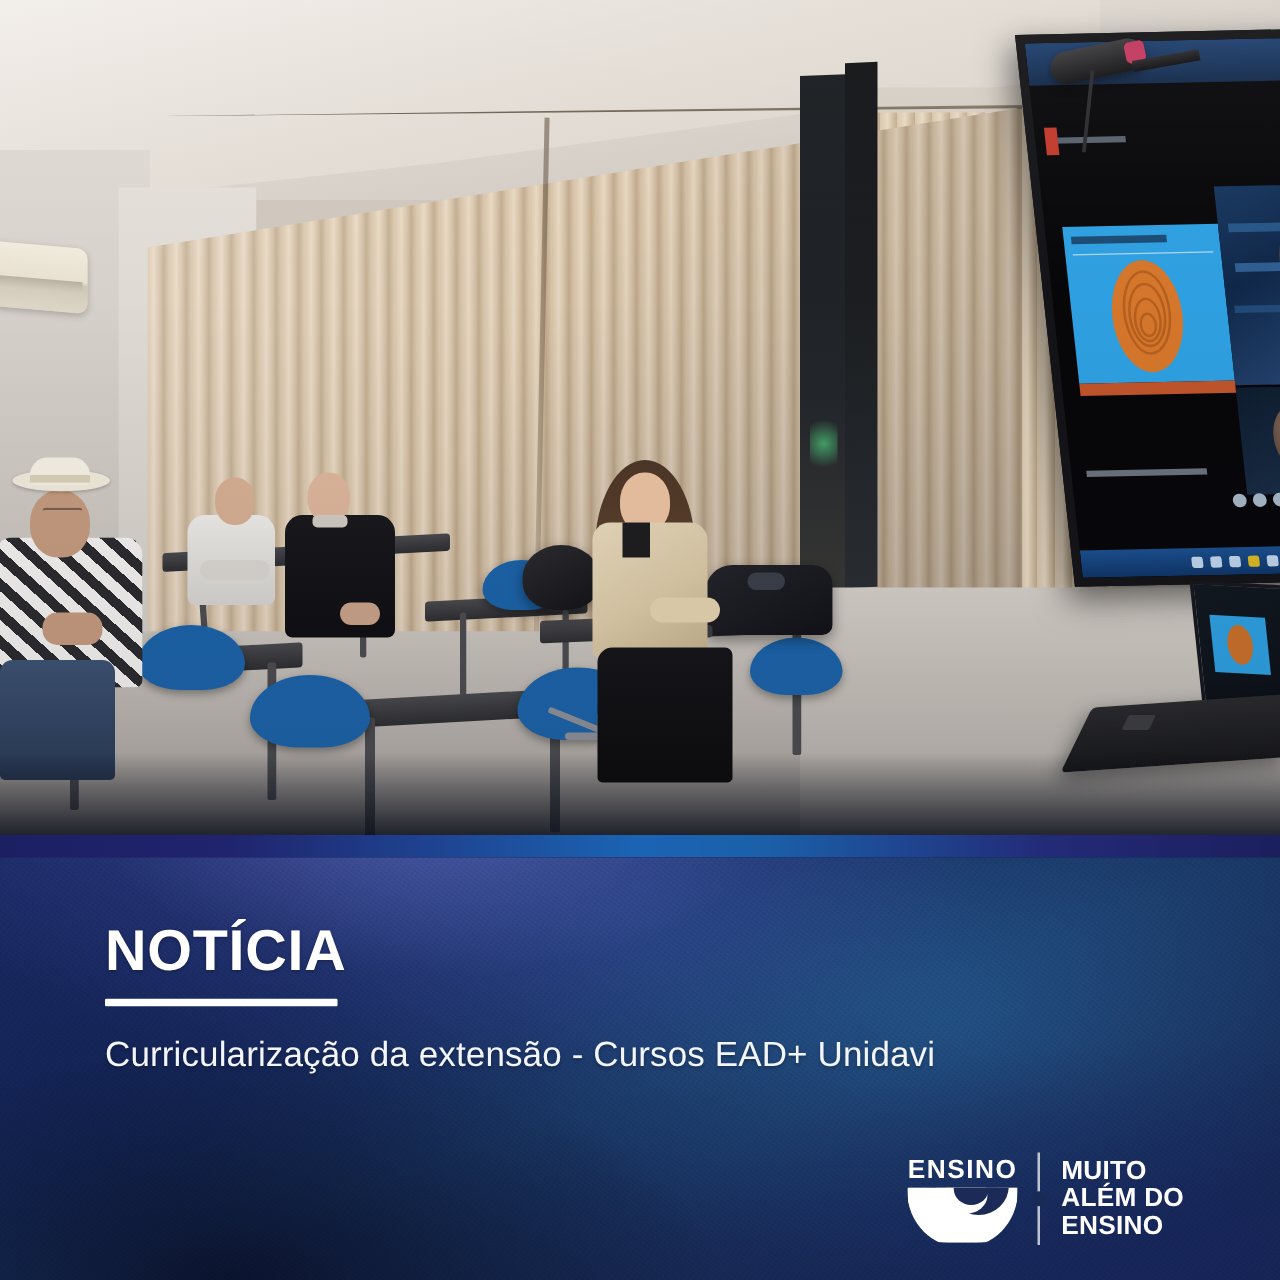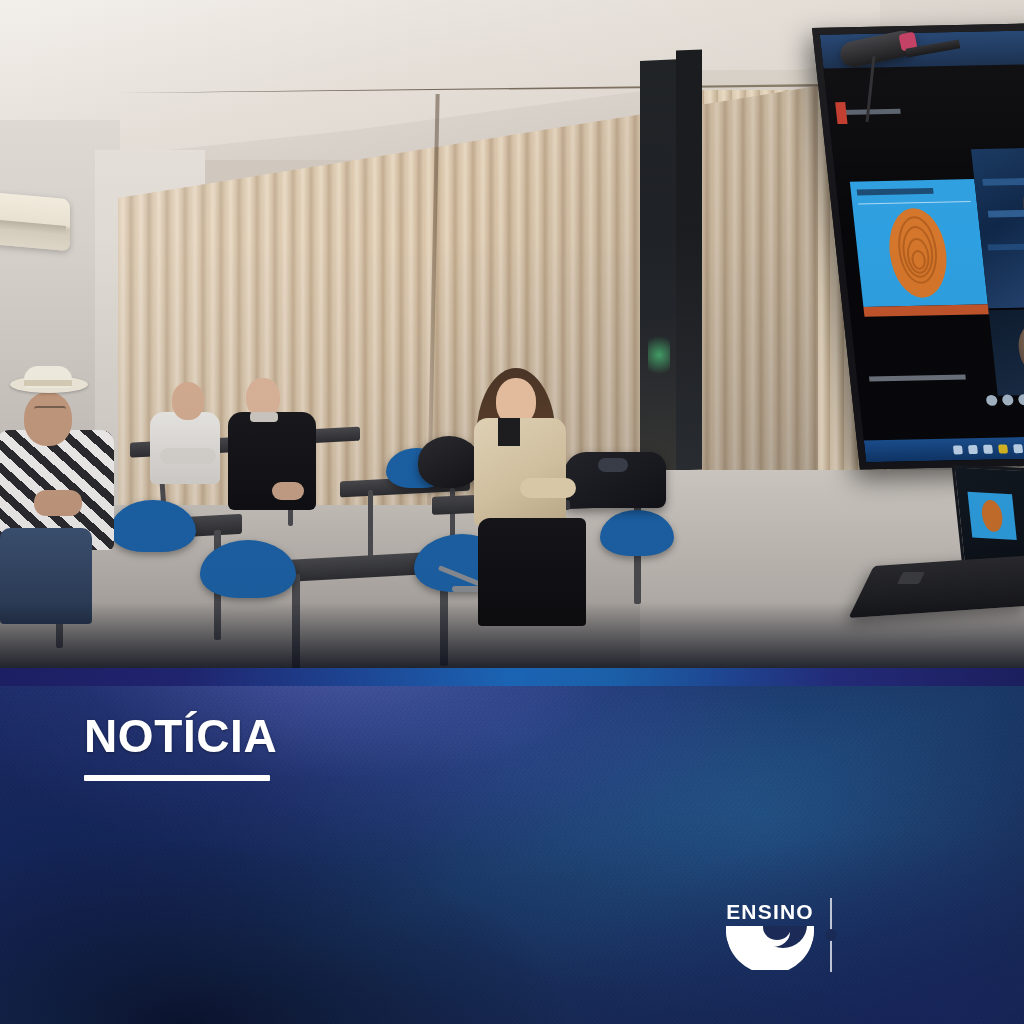--- a/index.html
+++ b/index.html
@@ -280,21 +280,21 @@
       radial-gradient(ellipse 380px 200px at 50% 14%,rgba(60,92,170,.30) 0%,rgba(0,0,0,0) 75%);
   }
   .banner-noise{
     position:absolute;inset:0;opacity:.055;
     background-image:
       repeating-linear-gradient(37deg,rgba(255,255,255,.9) 0 1px,rgba(0,0,0,0) 1px 3px),
       repeating-linear-gradient(-53deg,rgba(255,255,255,.7) 0 1px,rgba(0,0,0,0) 1px 4px);
     mix-blend-mode:overlay;
   }
 
-  .banner-content{position:absolute;inset:0;}
+  .banner-content{position:absolute;inset:0;margin-top:24px;}
 
   .kicker{
     position:absolute;left:84px;top:713px;
     font-size:46px;font-weight:bold;color:#ffffff;
     letter-spacing:.6px;line-height:1;
     font-family:"Liberation Sans",sans-serif;
     text-shadow:0 1px 3px rgba(0,0,0,.35);
   }
   .kicker-rule{
     position:absolute;left:84px;top:775px;width:186px;height:6px;
@@ -514,20 +514,21 @@
     <div class="banner-bg">
       <div class="banner-grad1"></div>
       <div class="banner-grad2"></div>
       <div class="banner-noise"></div>
     </div>
   </div>
 
   <div class="banner-content">
     <div class="kicker">NOTÍCIA</div>
     <div class="kicker-rule"></div>
+    <div class="headline">Curricularização da extensão - Cursos EAD+ Unidavi</div>
 
     <div class="logo">
       <div class="logo-left">
         <div class="logo-word">ENSINO</div>
         <div class="logo-mark">
           <svg width="88" height="44" viewBox="0 0 88 44" aria-hidden="true">
             <path d="M2 0 A42 42 0 0 0 86 0 L86 1 A42 42 0 0 1 2 1 Z" fill="none"></path>
             <path d="M2 0 a42 42 0 0 0 84 0 h-0.1 a42 42 0 0 1 -83.8 0 z" fill="#ffffff"></path>
             <path d="M0 0 H88 V2 A44 44 0 0 1 0 2 Z" fill="#ffffff"></path>
             <path d="M0 0 h88 v3 a44 44 0 0 1 -88 0 z" fill="#ffffff"></path>
@@ -539,16 +540,21 @@
             <ellipse cx="60" cy="4" rx="22" ry="22" fill="#1b2a56"></ellipse>
             <path d="M0 0 h88 v4 a44 44 0 0 1 -88 0 z" fill="#ffffff"></path>
             <ellipse cx="57" cy="-1" rx="24" ry="23" fill="#1b2a56"></ellipse>
             <path d="M30 6 a17 17 0 0 0 34 0 a17 17 0 0 1 -34 0 z" fill="#ffffff"></path>
             <ellipse cx="47" cy="6" rx="17" ry="15" fill="#ffffff"></ellipse>
             <ellipse cx="51" cy="1" rx="14" ry="13" fill="#1b2a56"></ellipse>
           </svg>
         </div>
       </div>
       <div class="logo-div"></div>
+      <div class="logo-right">
+        <span>MUITO</span>
+        <span>ALÉM DO</span>
+        <span>ENSINO</span>
+      </div>
     </div>
   </div>
 
 </div>
 
 </body></html>

